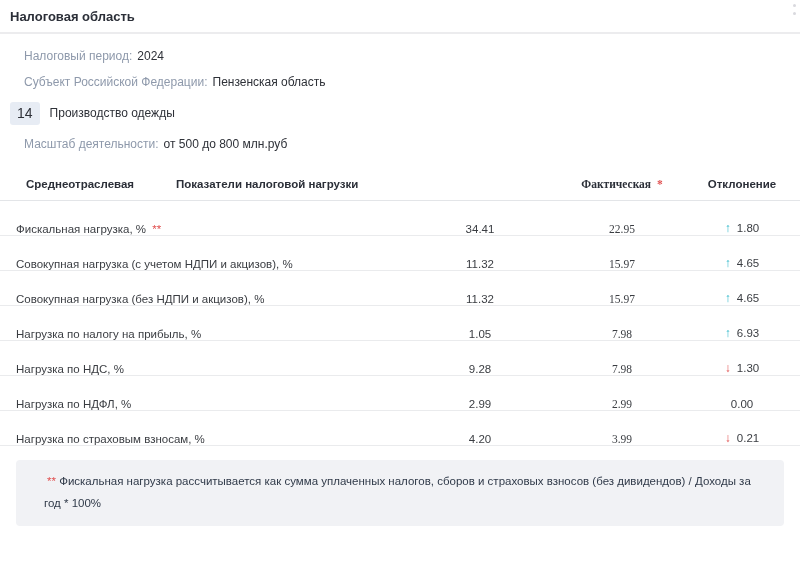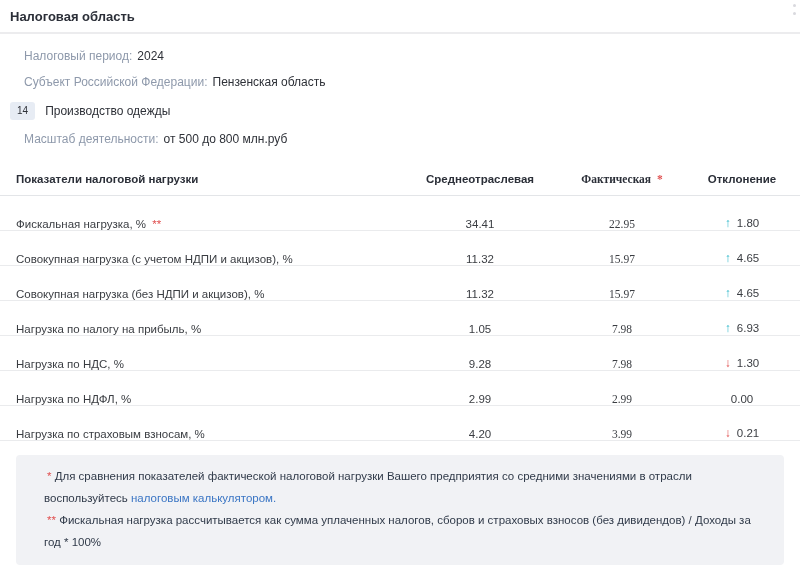--- a/index.html
+++ b/index.html
@@ -36,21 +36,21 @@
     font-size:12px;
     display:flex; align-items:center;
     line-height:1.2;
   }
   .param-label { color:#8e99ab; margin-right:5px;margin-left:14px; }
   .param-value { color:#2e3138; }
   .badge {
     background:#e7ecf4;
     border-radius:3px;
     padding:3px 7px;
-    font-size:10px;
+    font-size:14px;
     color:#2e3138;
     margin-right:10px;
   }
 
   
   .table { margin-top:4px; }
   .thead {
     display:flex; align-items:center;
     font-weight:bold;
     font-size:11.5px;
@@ -111,22 +111,22 @@
     <span class="param-value">Производство одежды</span>
   </div>
   <div class="param-line">
     <span class="param-label">Масштаб деятельности:</span>
     <span class="param-value">от 500 до 800 млн.руб</span>
   </div>
 </div>
 
 <div class="table">
   <div class="thead">
+    <div class="cell c2">Среднеотраслевая</div>
     <div class="cell c1">Показатели налоговой нагрузки</div>
-    <div class="cell c2">Среднеотраслевая</div>
     <div class="cell c3">
       <span>Фактическая</span>
       <span class="marker">*</span>
     </div>
     <div class="cell c4">Отклонение</div>
   </div>
 
   <div class="trow">
     <div class="cell c1">
       <span>Фискальная нагрузка, %</span>
@@ -189,21 +189,16 @@
     <div class="cell c2">4.20</div>
     <div class="cell c3">3.99</div>
     <div class="cell c4">
       <span class="arrow down">↓</span><span>0.21</span>
     </div>
   </div>
 </div>
 
 <div class="notes">
   <div class="note">
-    <span class="marker">*</span>
-    <span>Для сравнения показателей фактической налоговой нагрузки Вашего предприятия со средними значениями в отрасли воспользуйтесь</span>
-    <a class="note-link">налоговым калькулятором.</a>
-  </div>
-  <div class="note">
     <span class="marker">**</span>
     <span>Фискальная нагрузка рассчитывается как сумма уплаченных налогов, сборов и страховых взносов (без дивидендов) / Доходы за год * 100%</span>
   </div>
 </div>
 
 </body></html>

